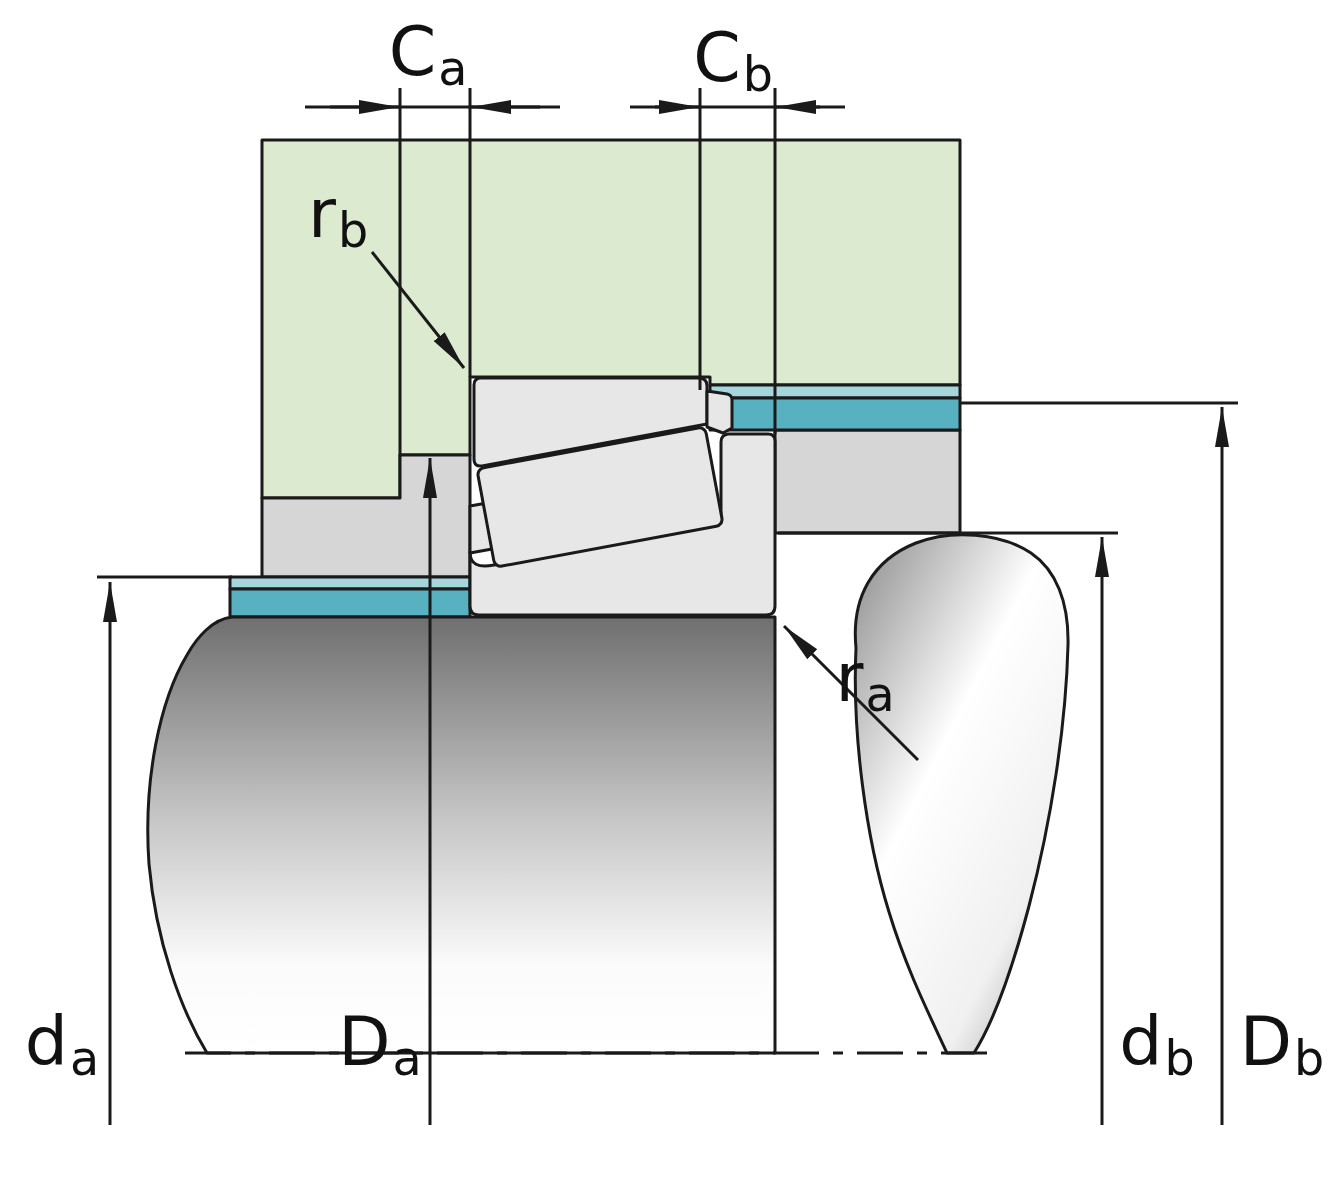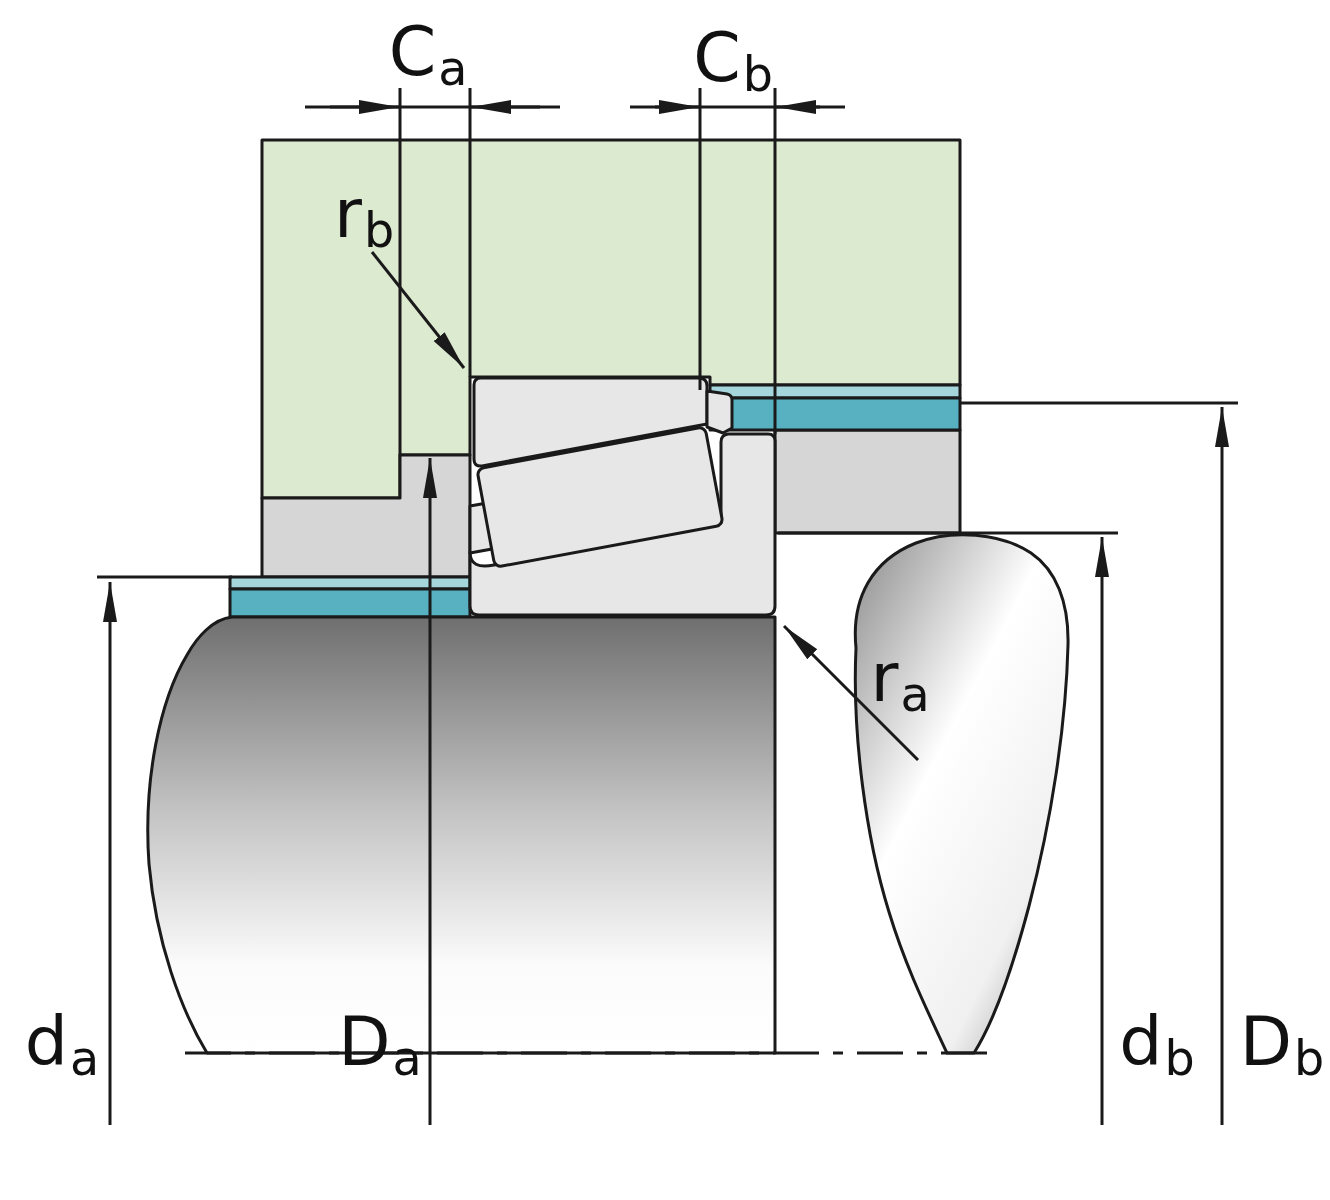--- a/index.html
+++ b/index.html
@@ -118,24 +118,24 @@
       <line class="centerline" x1="185" y1="1053" x2="1000" y2="1053"></line>
     </g>
   </svg>
 
   <div class="lbl" style="left:428px;top:18px">
     <span>C</span><span class="sub">a</span>
   </div>
   <div class="lbl" style="left:733px;top:24px">
     <span>C</span><span class="sub">b</span>
   </div>
-  <div class="lbl" style="left:364px;top:180px">
+  <div class="lbl" style="left:338px;top:180px">
     <span>r</span><span class="sub">b</span>
   </div>
-  <div class="lbl" style="left:900px;top:644px">
+  <div class="lbl" style="left:865px;top:644px">
     <span>r</span><span class="sub">a</span>
   </div>
   <div class="lbl" style="left:62px;top:1008px">
     <span>d</span><span class="sub">a</span>
   </div>
   <div class="lbl" style="left:380px;top:1008px">
     <span>D</span><span class="sub">a</span>
   </div>
   <div class="lbl" style="left:1157px;top:1008px">
     <span>d</span><span class="sub">b</span>

